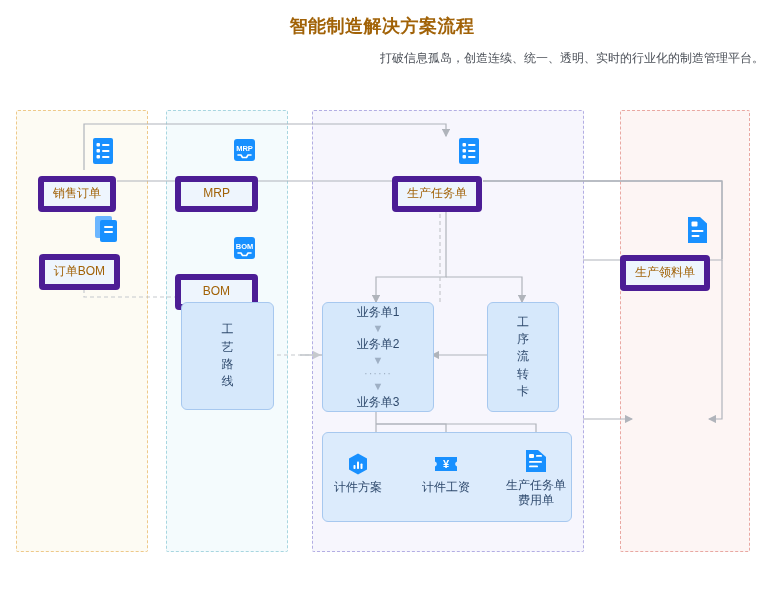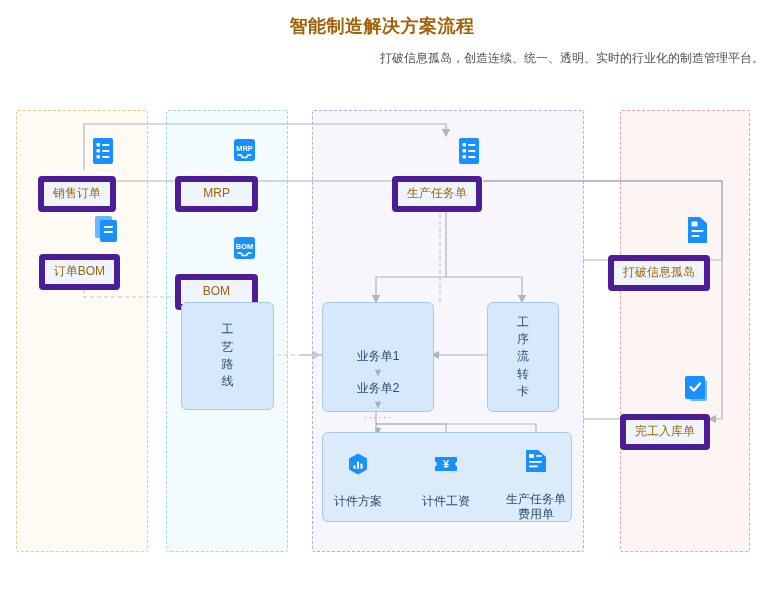--- a/index.html
+++ b/index.html
@@ -47,32 +47,32 @@
     position:absolute;background:#d6e8fb;border:1px solid #a7c8ef;border-radius:6px;
   }
   .vtext{
     position:absolute;left:0;top:0;width:100%;height:100%;
     display:flex;flex-direction:column;align-items:center;justify-content:center;
     font-size:12px;color:#2f4a6d;line-height:1.45;
   }
   .stack{
     position:absolute;left:0;top:0;width:100%;height:100%;
     display:flex;flex-direction:column;align-items:center;justify-content:center;
-    gap:2px;font-size:12px;color:#2f4a6d;margin-top:44px;
+    gap:2px;font-size:12px;color:#2f4a6d;
   }
   .stack .arw{font-size:11px;color:#9fb0c4;line-height:1;}
   .stack .dots{color:#9fb0c4;letter-spacing:1px;font-size:11px;line-height:1;}
 
   
   .wagebox{
     position:absolute;left:322px;top:432px;width:248px;height:88px;
     background:#dcebfc;border:1px solid #a7c8ef;border-radius:6px;
   }
   .wage-item{position:absolute;display:flex;flex-direction:column;align-items:center;}
-  .wage-item .plain-label{margin-top:14px;}
+  .wage-item .plain-label{margin-top:0;}
 
   
   .ico{display:block;}
 </style>
 </head>
 <body>
 
 <div id="root">
 
   <div class="title">智能制造解决方案流程</div>
@@ -272,27 +272,17 @@
 
   <div class="node" style="left:632px;top:215px;width:78px;">
     <span class="ico">
       <svg width="26" height="30" viewBox="0 0 26 30">
         <path d="M4,2 L16,2 L23,8.5 L23,28 L4,28 Z" fill="#1890ff"></path>
         <rect x="7.5" y="6.5" width="6" height="5" rx="1" fill="#ffffff"></rect>
         <rect x="7.5" y="15" width="12" height="2" rx="1" fill="#ffffff"></rect>
         <rect x="7.5" y="20" width="8" height="2" rx="1" fill="#ffffff"></rect>
       </svg>
     </span>
-    <span class="pill">打破信息孤岛</span>
-  </div>
-
-  <div class="node" style="left:632px;top:374px;width:78px;">
-    <span class="ico">
-      <svg width="28" height="30" viewBox="0 0 28 30">
-        <rect x="8" y="6" width="17" height="21" rx="2" fill="#6bb6ff"></rect>
-        <rect x="3" y="2" width="20" height="23" rx="2" fill="#1890ff"></rect>
-        <path d="M8.5,13 L11.8,16.5 L18,9.5" stroke="#ffffff" stroke-width="2.4" fill="none" stroke-linecap="round" stroke-linejoin="round"></path>
-      </svg>
-    </span>
-    <span class="pill">完工入库单</span>
-  </div>
+    <span class="pill">生产领料单</span>
+  </div>
+
 
 </div>
 
 </body></html>

